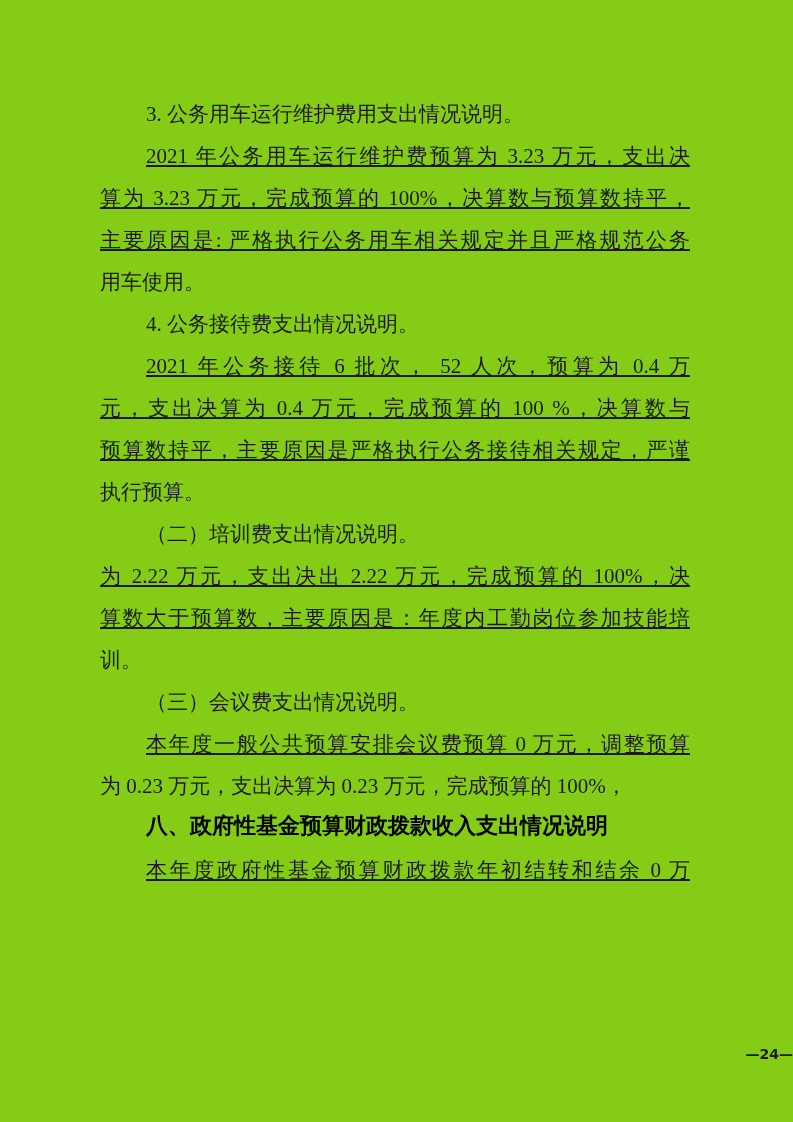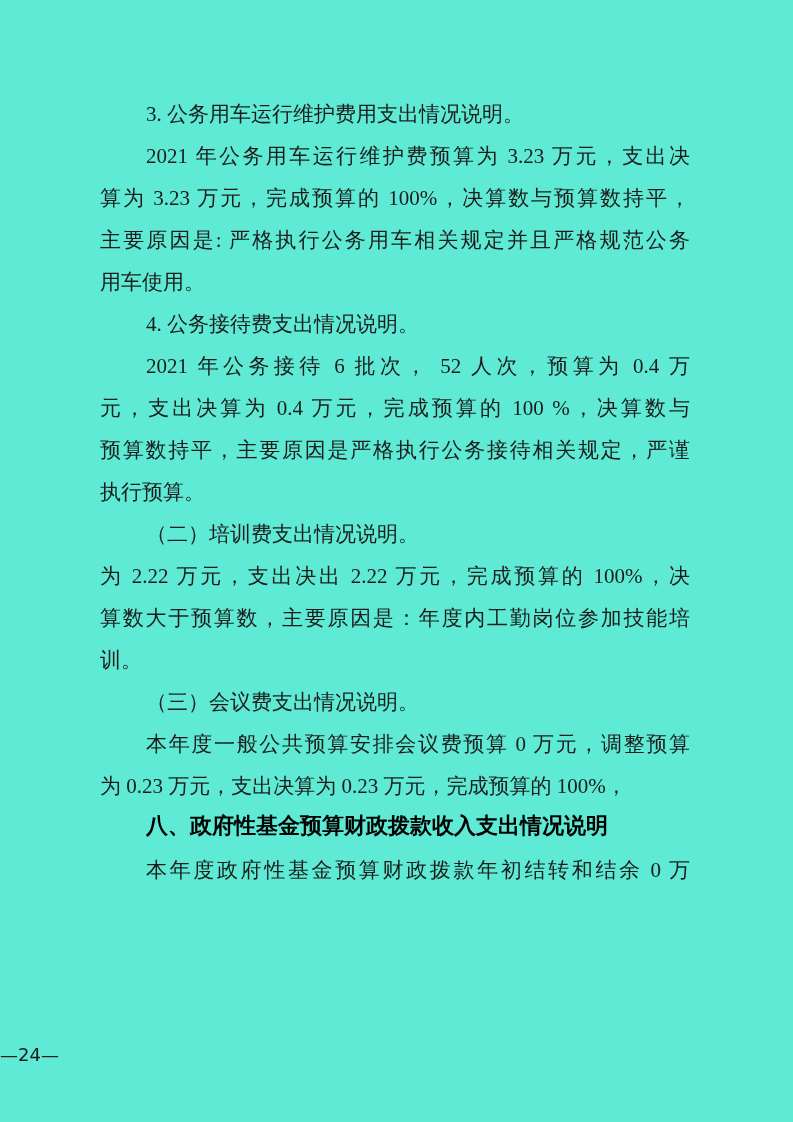--- a/index.html
+++ b/index.html
@@ -4,21 +4,21 @@
 <style>
   html, body {
     margin: 0;
     padding: 0;
     background: #ffffff;
   }
   .page {
     position: relative;
     width: 793px;
     height: 1122px;
-    background: #5eead4;
+    background: #84cc16;
     overflow: hidden;
     font-family: "Liberation Serif", "DejaVu Serif", serif;
     color: #1c1c1c;
   }
   .doc-body {
     position: absolute;
     left: 100px;
     top: 93px;
     width: 590px;
     font-size: 21px;
@@ -27,37 +27,39 @@
   .line {
     white-space: pre-wrap;
     text-align: left;
   }
   .line.indent {
     text-indent: 46px;
   }
   .line.fill {
     text-align: justify;
     text-align-last: justify;
+    text-decoration: underline;
   }
   .line.heading {
     font-family: Liberation Mono, monospace;
     font-weight: bold;
     font-size: 22px;
     color: #000000;
   }
   .footer {
     position: absolute;
     top: 1044px;
     left: 0;
     width: 100%;
-    text-align: left;
+    text-align: right;
     font-family: "DejaVu Sans", "Liberation Sans", sans-serif;
-    font-size: 18px;
+    font-size: 14px;
     line-height: 21px;
     color: #1c1c1c;
+    font-weight: bold;
   }
 </style>
 </head>
 <body>
 
 <div class="page">
   <div class="doc-body">
     <div class="line indent">3. 公务用车运行维护费用支出情况说明。</div>
     <div class="line indent fill">2021 年公务用车运行维护费预算为 3.23 万元，支出决</div>
     <div class="line fill">算为 3.23 万元，完成预算的 100%，决算数与预算数持平，</div>

